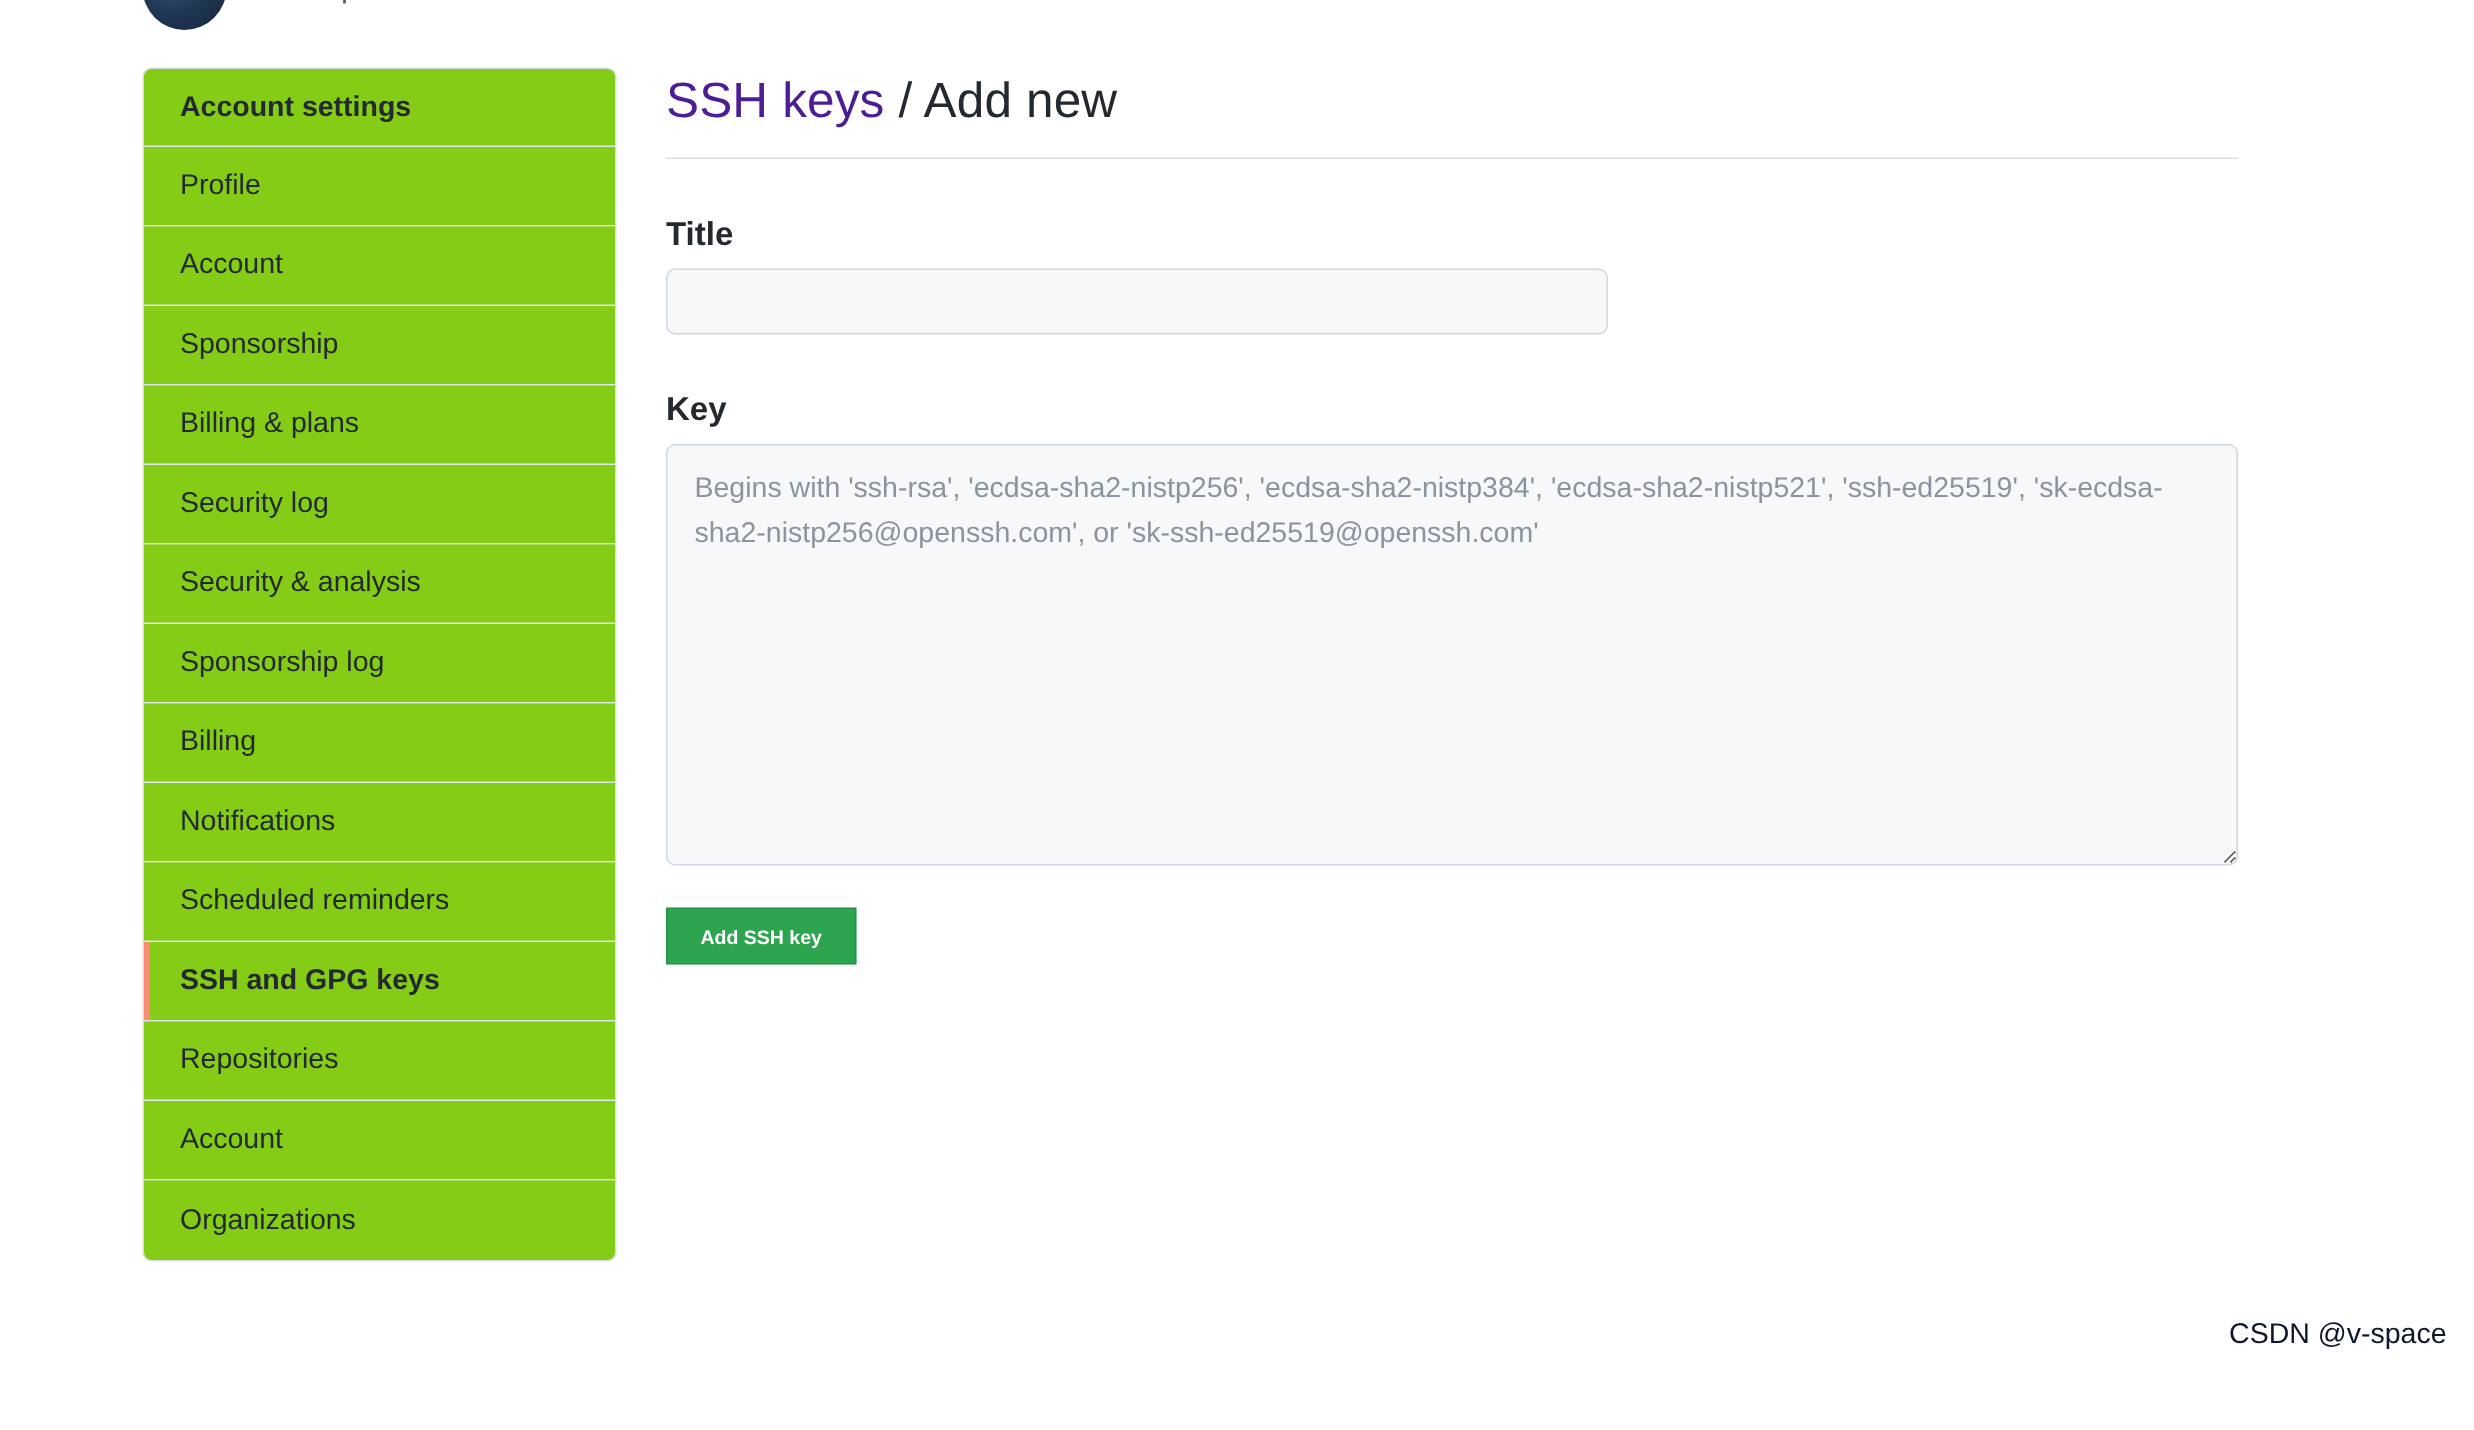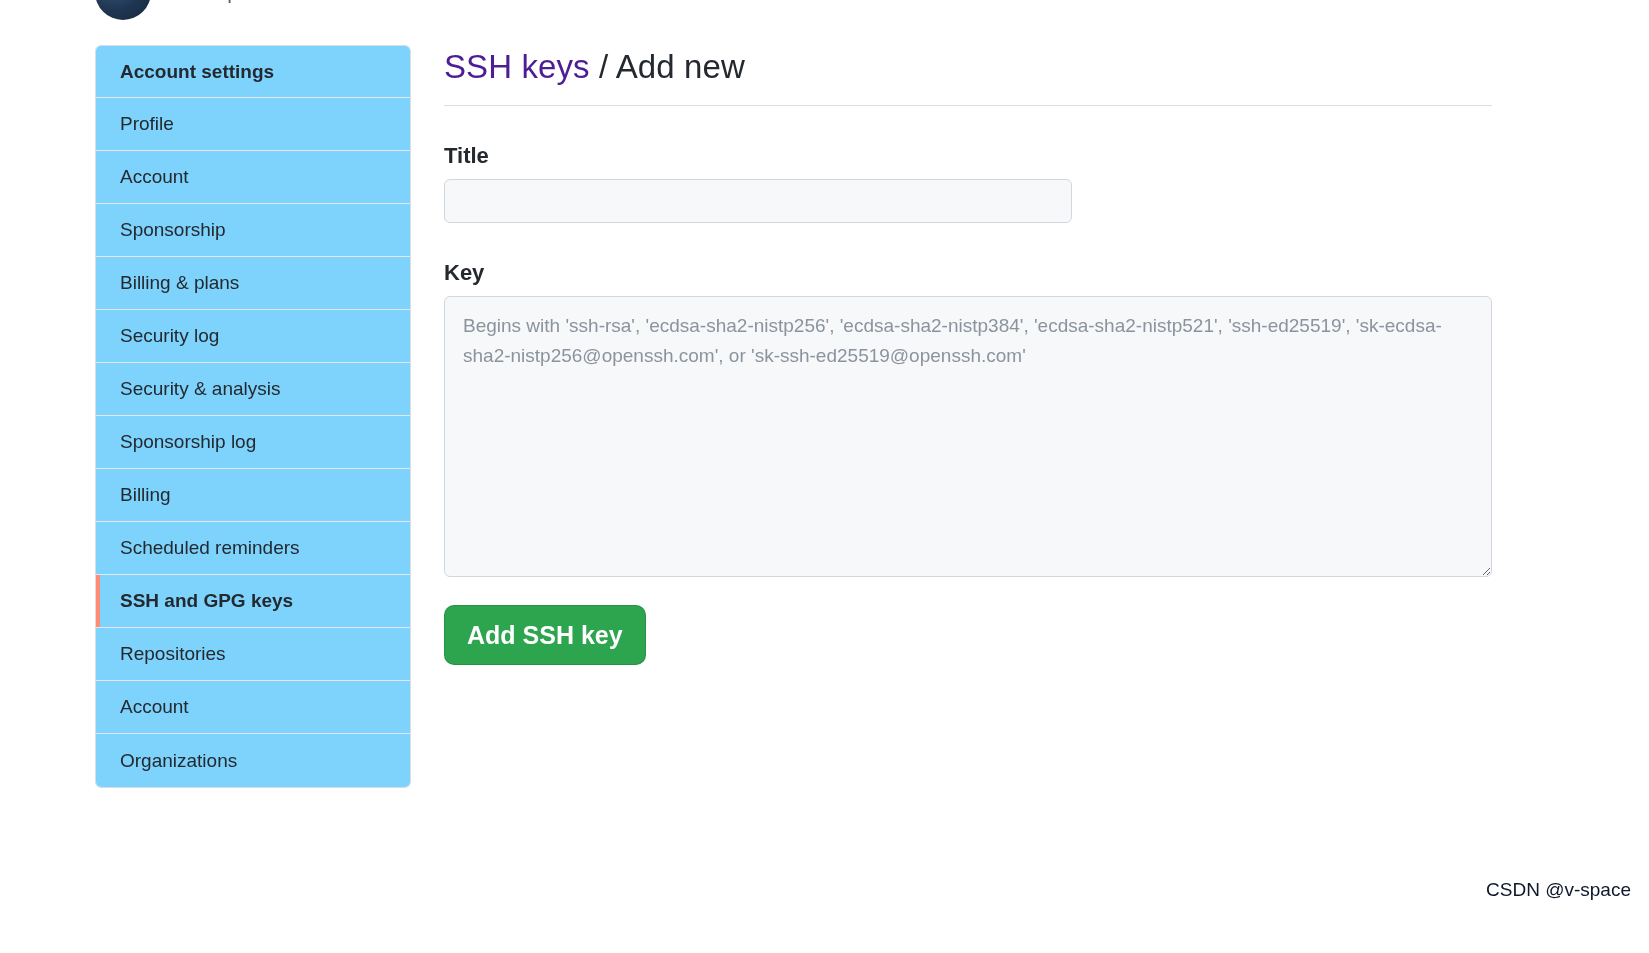--- a/index.html
+++ b/index.html
@@ -63,21 +63,21 @@
     position: relative;
     height: 53px;
     display: flex;
     align-items: center;
     padding-left: 24px;
     box-sizing: border-box;
     border-bottom: 1px solid #e4e8ec;
     font-size: 19px;
     color: #24292f;
     cursor: pointer;
-    background: #7dd3fc;
+    background: #84cc16;
   }
   .side-item:last-child {
     border-bottom: none;
   }
   .side-item.heading {
     font-weight: bold;
     cursor: default;
     height: 52px;
   }
   .side-item.selected::before {
@@ -157,29 +157,29 @@
   }
   .key-textarea::placeholder {
     color: #8b949e;
     opacity: 1;
   }
   .submit-btn {
     margin-top: 28px;
     display: inline-flex;
     align-items: center;
     justify-content: center;
-    height: 60px;
+    height: 38px;
     padding: 0 22px;
-    font-size: 25px;
+    font-size: 13px;
     font-weight: bold;
     font-family: "Liberation Sans", sans-serif;
     color: #ffffff;
     background: #2da44e;
     border: 1px solid rgba(27,31,36,0.15);
-    border-radius: 10px;
+    border-radius: 0;
     cursor: pointer;
   }
 
   
   .watermark {
     position: absolute;
     right: 18px;
     bottom: 52px;
     font-size: 19px;
     color: #0f172a;
@@ -200,20 +200,21 @@
   <nav class="sidebar" id="sidebar">
       <div class="side-item heading">Account settings</div>
       <div class="side-item">Profile</div>
       <div class="side-item">Account</div>
       <div class="side-item">Sponsorship</div>
       <div class="side-item">Billing &amp; plans</div>
       <div class="side-item">Security log</div>
       <div class="side-item">Security &amp; analysis</div>
       <div class="side-item">Sponsorship log</div>
       <div class="side-item">Billing</div>
+      <div class="side-item">Notifications</div>
       <div class="side-item">Scheduled reminders</div>
       <div class="side-item selected">SSH and GPG keys</div>
       <div class="side-item">Repositories</div>
       <div class="side-item">Account</div>
       <div class="side-item">Organizations</div>
     </nav>
 
   <main class="content">
 
     <h1 class="page-heading">

